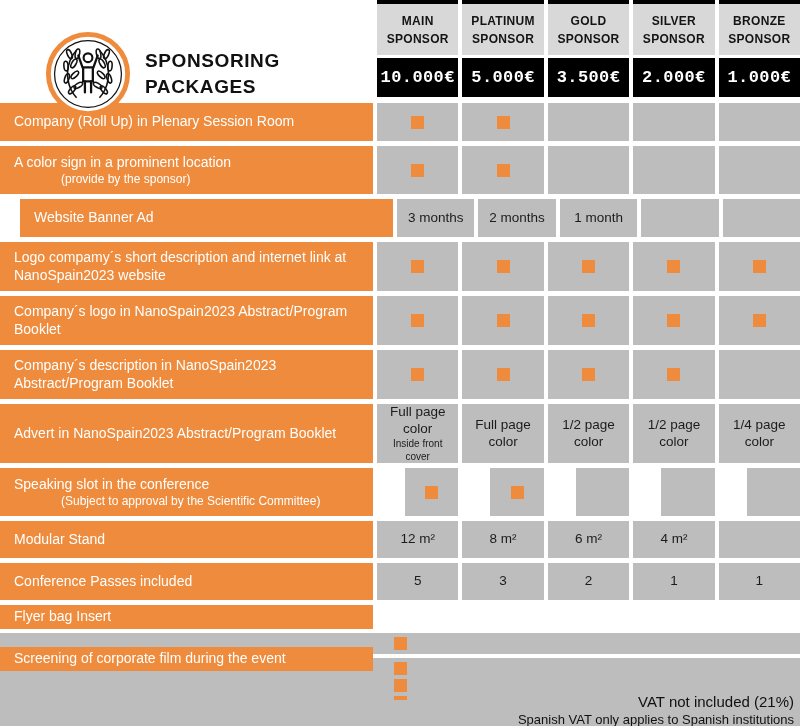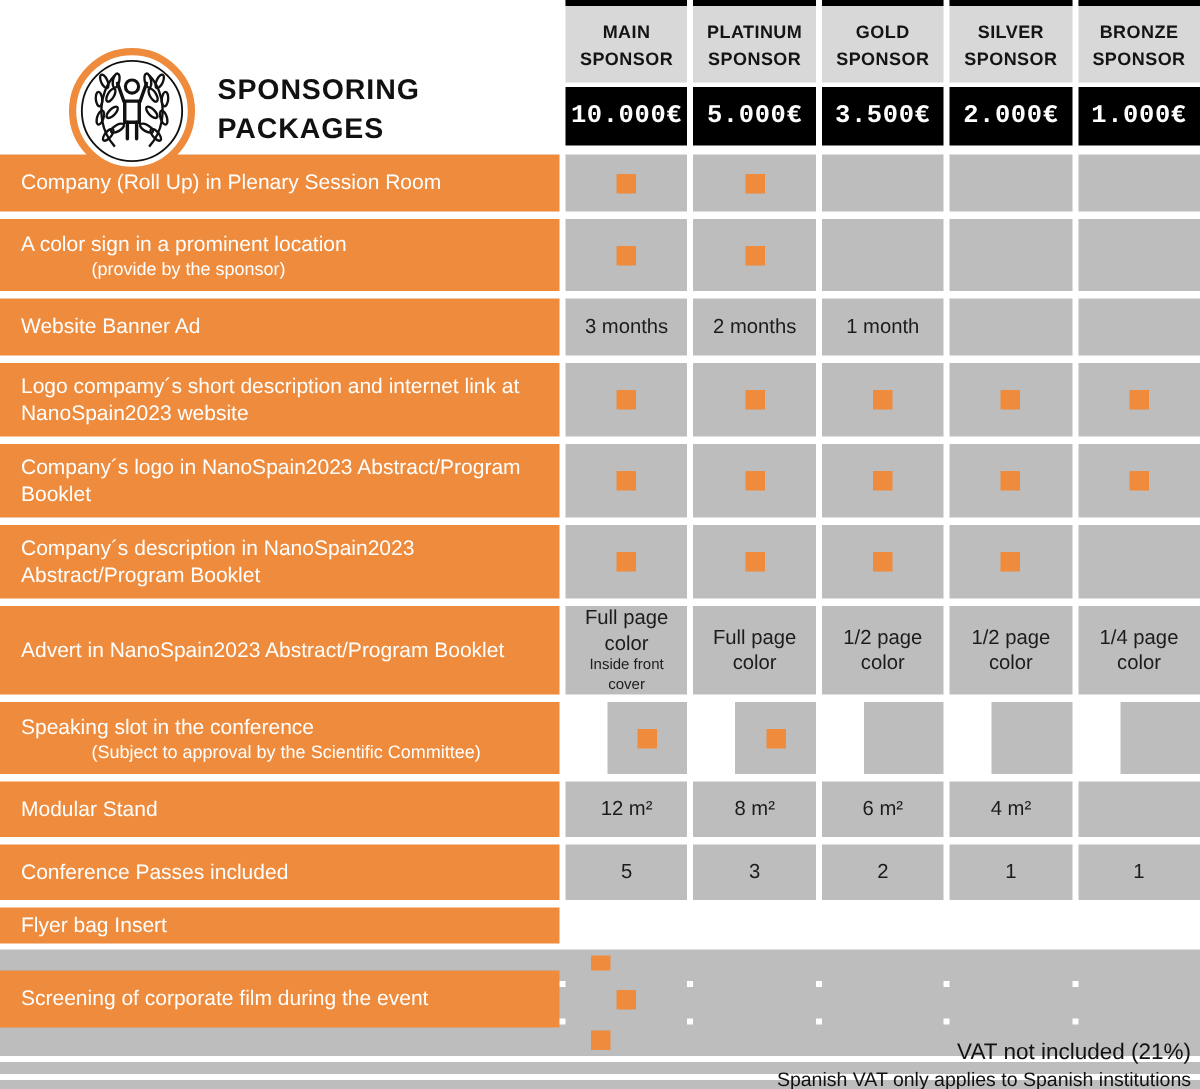--- a/index.html
+++ b/index.html
@@ -22,21 +22,21 @@
   .row{display:flex;gap:4px;}
   .spacer{width:373px;flex:none;}
 
   .row.head{height:55px;margin-bottom:3px;}
   .colhead{flex:1;background:var(--headgray);border-top:4px solid #000;display:flex;flex-direction:column;align-items:center;justify-content:center;font-weight:bold;font-size:12px;color:#141414;letter-spacing:.3px;line-height:1.5;text-align:center;}
 
   .row.prices{height:39px;margin-bottom:6px;font-family:Liberation Mono, monospace;}
   .price{flex:1;background:#000;color:#fff;display:flex;align-items:center;justify-content:center;font-weight:bold;font-size:17px;letter-spacing:.4px;}
 
   .row.feature{margin-bottom:5px;}
-  .row.feature:last-child{margin-bottom:0;}
+  .row.feature:last-child{margin-bottom:0;flex-direction:column;}
   .label{width:373px;flex:none;background:var(--orange);color:#fff;display:flex;flex-direction:column;justify-content:center;padding:3px 10px 3px 14px;line-height:1.25;}
   .label .main{font-size:14px;}
   .label .sub{font-size:12px;line-height:1.2;margin-left:47px;}
   .cell{flex:1;background:var(--cellgray);display:flex;flex-direction:column;align-items:center;justify-content:center;color:#1c1c1c;font-size:13.5px;text-align:center;line-height:1.25;padding:4px;}
   .square{width:13px;height:13px;background:var(--orange);}
   .cell .note{font-size:10px;line-height:1.3;}
 
   .footer{margin-top:7px;text-align:right;padding-right:6px;color:var(--ink);}
   .footer .l1{font-size:15px;line-height:1.3;}
   .footer .l2{font-size:13px;line-height:1.3;}
@@ -131,21 +131,21 @@
           <div class="cell">
             <div class="square"></div>
           </div>
           <div class="cell">
             <div class="square"></div>
           </div>
           <div class="cell"></div>
           <div class="cell"></div>
           <div class="cell"></div>
         </div>
-        <div class="row feature" style="height: 38px;">
+        <div class="row feature" style="height: 38px; margin-left: 20px;">
           <div class="label">
             <span class="main">Website Banner Ad</span>
           </div>
           <div class="cell">
             <span>3 months</span>
           </div>
           <div class="cell">
             <span>2 months</span>
           </div>
           <div class="cell">

